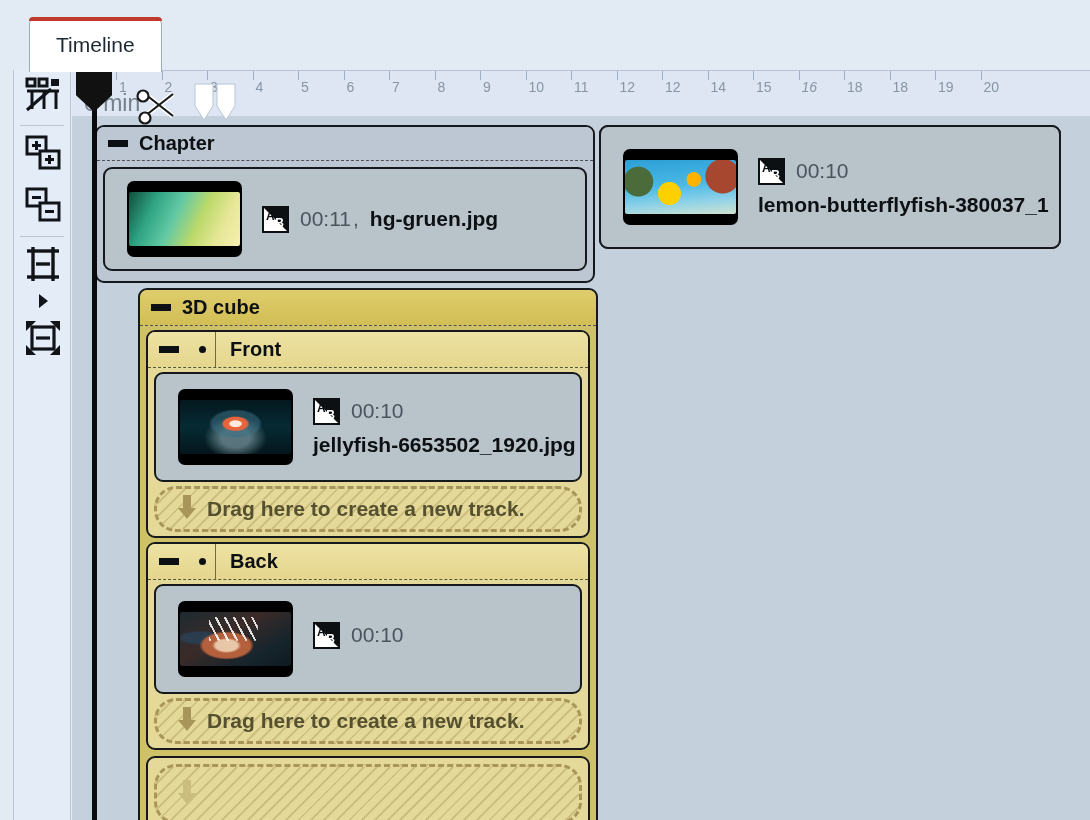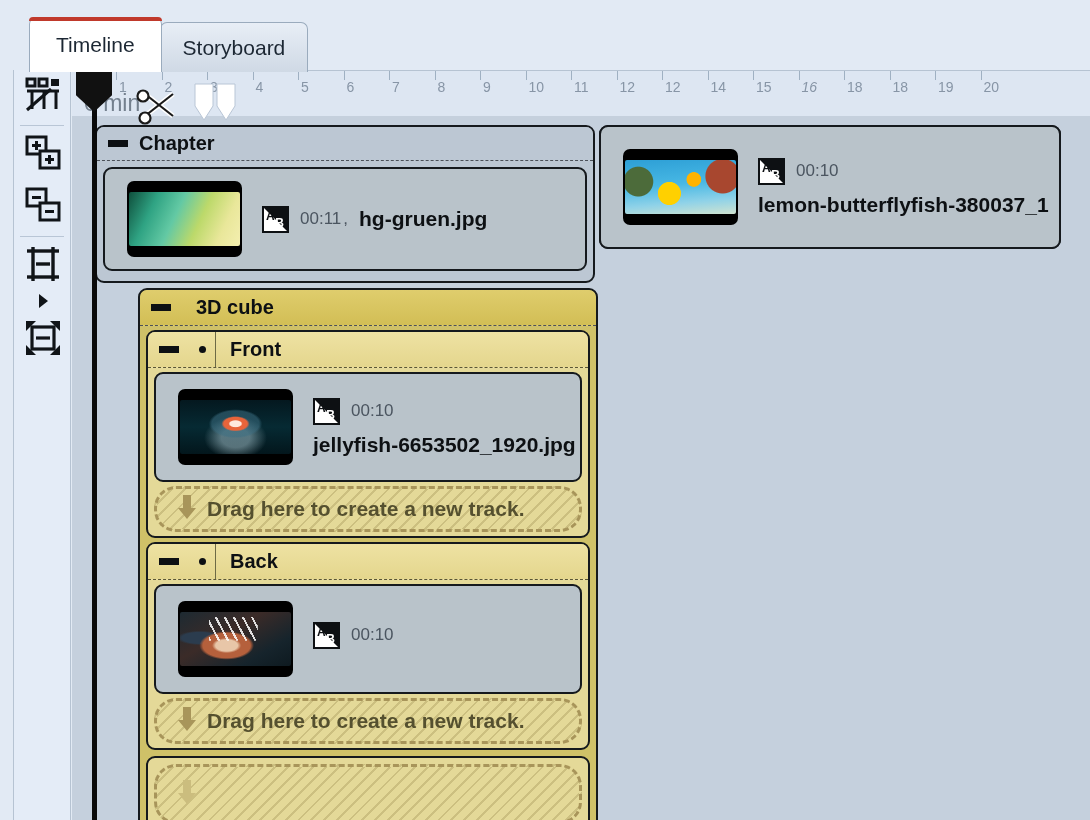--- a/index.html
+++ b/index.html
@@ -227,42 +227,41 @@
     content: ""; position: absolute; inset: 0;
     background: linear-gradient(to bottom left, #0d1013 0 49.6%, transparent 50.4% 100%);
   }
   .ab-a, .ab-b {
     position: absolute; font-size: 12px; font-weight: bold;
     font-family: "Liberation Sans", sans-serif; line-height: 1;
   }
   .ab-a { left: 2px; top: 2px; color: #0d1013; }
   .ab-b { right: 3px; bottom: 2px; color: #ffffff; }
   .duration {
-    font-size: 17px; color: #4b5560;
+    font-size: 21px; color: #4b5560;
     font-family: "Liberation Sans", sans-serif;
   }
   .fname {
     font-size: 21px; font-weight: bold; color: #0d1013;
     font-family: "Liberation Sans", sans-serif;
     white-space: nowrap;
   }
   .inline .metarow { gap: 11px; }
 
   
   .grp-cube {
     left: 66px; top: 172px;
     width: 460px; height: 560px;
     background: #cfc168;
     border-radius: 9px 9px 0 0;
   }
   .hdr-cube {
     background: linear-gradient(#dfcd6d, #d2be55);
     border-radius: 7px 7px 0 0;
     height: 36px;
-    gap: 14px;
   }
   .subgroup {
     position: absolute; left: 0; right: 0;
     border: 2px solid #15191d;
     border-radius: 9px;
     background: #e4d998;
   }
   .hdr-side {
     background: linear-gradient(#eee2a3, #e4d68d);
     border-radius: 7px 7px 0 0;
@@ -294,23 +293,20 @@
 </style>
 </head>
 <body>
 
 <div id="app">
 
   <div class="tabstrip">
     <div class="tabstrip-inner">
       <div class="tab active">
         <span>Timeline</span>
-      </div>
-      <div class="tab inactive">
-        <span>Storyboard</span>
       </div>
     </div>
   </div>
 
   <div class="rail">
 
     <div class="rail-btn">
       <span>
         <svg width="40" height="40" viewBox="0 0 40 40">
           <rect x="4" y="5" width="8" height="7" fill="none" stroke="#101418" stroke-width="3"></rect>

